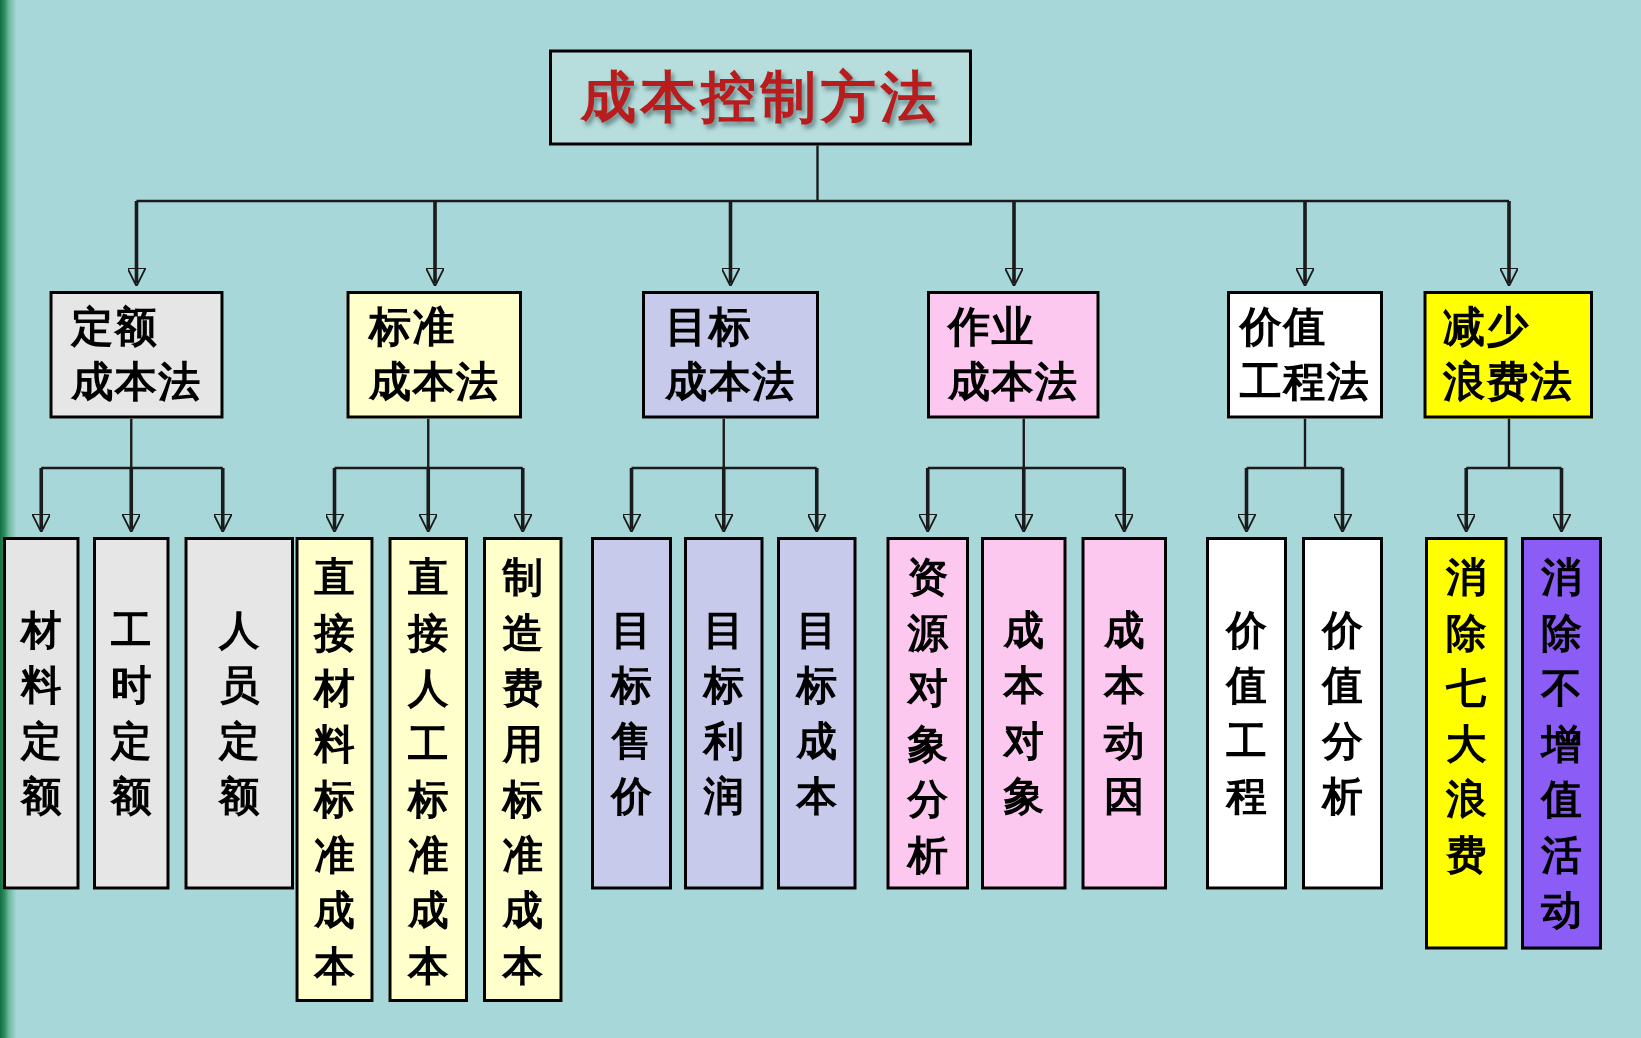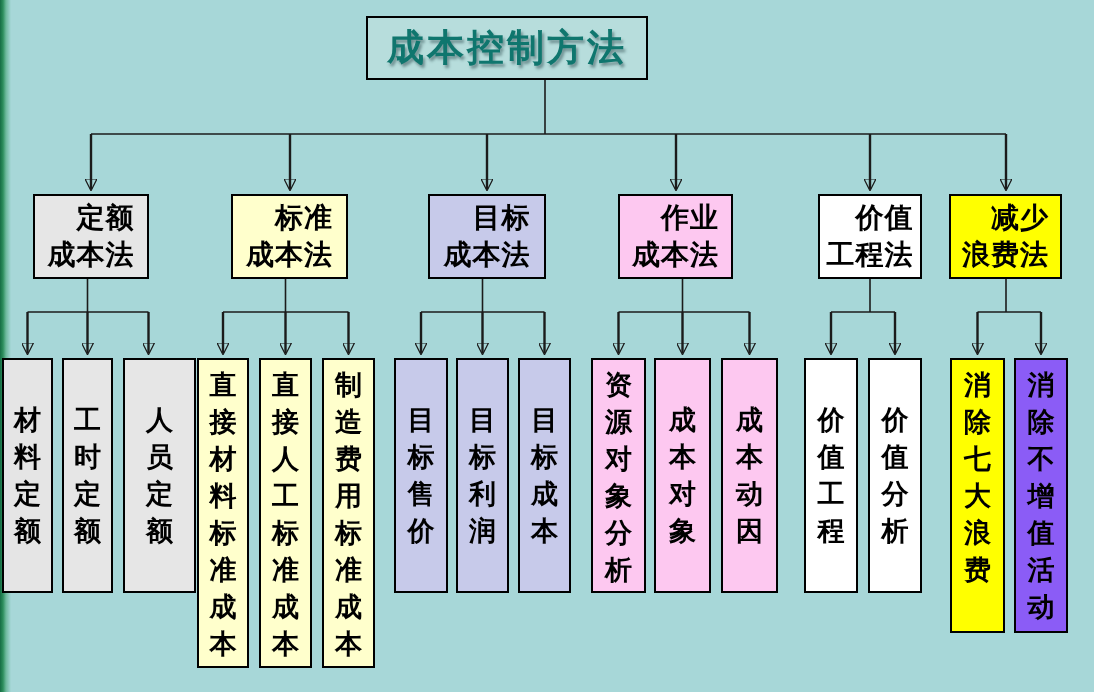--- a/index.html
+++ b/index.html
@@ -32,29 +32,30 @@
     border:2px solid #000;
     display:flex;flex-direction:column;
     align-items:center;
     color:#000;
     font-weight:bold;
   }
   .title-box{
     justify-content:center;
     font-size:37px;
     letter-spacing:3px;
-    color:#0f766e;
+    color:#b91c1c;
     text-shadow:2px 3px 3px #6d8f90;
     white-space:nowrap;
+    margin-top:17px;
   }
   .l2-box{
     justify-content:center;
     font-size:28px;
     line-height:1.3;
-    text-align:right;
+    text-align:left;
     white-space:pre-line;
     letter-spacing:1px;
   }
   .l3-box{
     font-size:27px;
   }
   .l3-box .vtext{
     display:block;
     width:1.08em;
     word-break:break-all;

